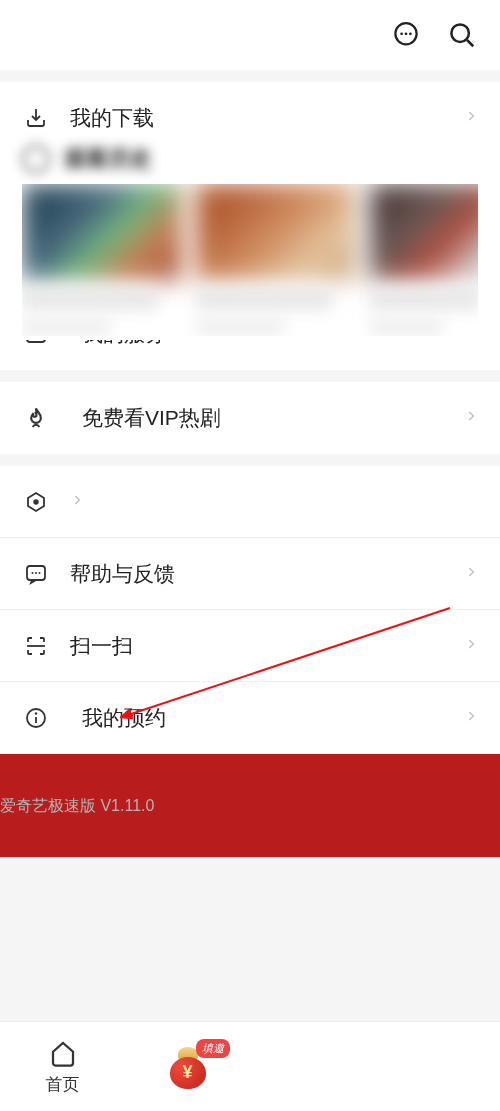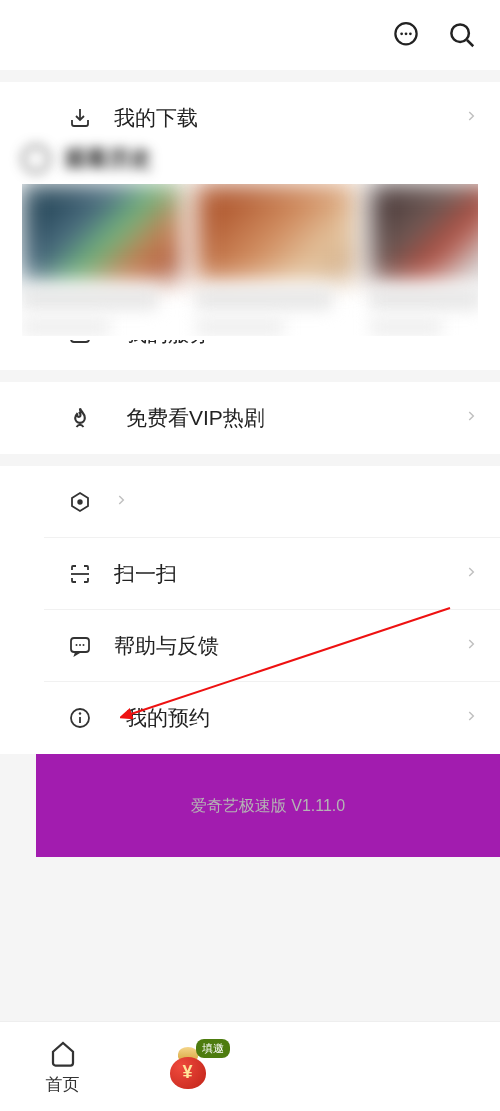--- a/index.html
+++ b/index.html
@@ -98,47 +98,44 @@
     
     .menu-group {
       background: #fff;
     }
     .menu-item {
       display: flex;
       align-items: center;
       height: 72px;
       padding: 0 22px;
       border-bottom: 1px solid #f1f1f1;
-      margin-left: 44px;
     }
     .menu-item:last-child { border-bottom: none; gap: 12px; }
     .mi-icon {
       width: 28px; height: 28px;
       margin-right: 20px;
       display: flex; align-items: center; justify-content: center;
       color: #333;
       flex-shrink: 0;
     }
     .mi-label {
       flex: 1;
       font-size: 21px;
       color: #222;
     }
     .mi-arrow {
       color: #c0c0c0;
     }
     
     
     .footer-text {
-      text-align: center;
       font-size: 16px;
       color: #b4b4b4;
       padding: 42px 0 40px;
-      background: #a21caf;
-      margin-left: 36px;
+      background: #b91c1c;
     }
     
     
     .bottom-nav {
       position: absolute;
       left: 0; right: 0; bottom: 0;
       height: 90px;
       background: #fff;
       display: flex;
       align-items: center;
@@ -172,22 +169,22 @@
       width: 20px; height: 14px;
       background: linear-gradient(#f4d58a,#d9a842);
       border-radius: 50% 50% 30% 30%;
     }
     .bag-sym {
       position:absolute; bottom:6px; left:0; width:40px;
       text-align:center; color:#ffe59a; font-size:18px; font-weight:bold;
     }
     .badge {
       position:absolute; top:-6px; right:20px;
-      background:#4d7c0f; color:#fff;
-      font-size:11px; padding:2px 6px; border-radius:8px;
+      background:#ef4444; color:#fff;
+      font-size:11px; padding:2px 6px; border-radius:8px;font-style:italic;
     }
     
     
     .arrow-svg {
       position: absolute;
       top: 603px; left: 120px;
       width: 340px; height: 120px;
       pointer-events: none;
     }
     
@@ -342,42 +339,42 @@
       </span>
       <span class="mi-arrow">
         <svg width="14" height="14" viewBox="0 0 24 24" fill="none" stroke="currentColor" stroke-width="2.5">
             <path d="M9 5l7 7-7 7"></path>
           </svg>
       </span>
     </div>
     <div class="menu-item">
       <span class="mi-icon">
         <svg width="24" height="24" viewBox="0 0 24 24" fill="none" stroke="currentColor" stroke-width="1.8">
-            <path d="M4 8V5a1 1 0 0 1 1-1h3M20 8V5a1 1 0 0 0-1-1h-3M4 16v3a1 1 0 0 0 1 1h3M20 16v3a1 1 0 0 1-1 1h-3"></path>
-            <line x1="3" y1="12" x2="21" y2="12"></line>
-          </svg>
-      </span>
-      <span class="mi-label">扫一扫</span>
-      <span class="mi-arrow">
-        <svg width="14" height="14" viewBox="0 0 24 24" fill="none" stroke="currentColor" stroke-width="2.5">
-            <path d="M9 5l7 7-7 7"></path>
-          </svg>
-      </span>
-    </div>
-    <div class="menu-item">
-      <span class="mi-icon">
-        <svg width="24" height="24" viewBox="0 0 24 24" fill="none" stroke="currentColor" stroke-width="1.8">
             <rect x="3" y="4" width="18" height="14" rx="3"></rect>
             <path d="M8 18l-1 3 5-3"></path>
             <circle cx="8.5" cy="11" r="1" fill="currentColor" stroke="none"></circle>
             <circle cx="12" cy="11" r="1" fill="currentColor" stroke="none"></circle>
             <circle cx="15.5" cy="11" r="1" fill="currentColor" stroke="none"></circle>
           </svg>
       </span>
       <span class="mi-label">帮助与反馈</span>
+      <span class="mi-arrow">
+        <svg width="14" height="14" viewBox="0 0 24 24" fill="none" stroke="currentColor" stroke-width="2.5">
+            <path d="M9 5l7 7-7 7"></path>
+          </svg>
+      </span>
+    </div>
+    <div class="menu-item">
+      <span class="mi-icon">
+        <svg width="24" height="24" viewBox="0 0 24 24" fill="none" stroke="currentColor" stroke-width="1.8">
+            <path d="M4 8V5a1 1 0 0 1 1-1h3M20 8V5a1 1 0 0 0-1-1h-3M4 16v3a1 1 0 0 0 1 1h3M20 16v3a1 1 0 0 1-1 1h-3"></path>
+            <line x1="3" y1="12" x2="21" y2="12"></line>
+          </svg>
+      </span>
+      <span class="mi-label">扫一扫</span>
       <span class="mi-arrow">
         <svg width="14" height="14" viewBox="0 0 24 24" fill="none" stroke="currentColor" stroke-width="2.5">
             <path d="M9 5l7 7-7 7"></path>
           </svg>
       </span>
     </div>
     <div class="menu-item">
       <span class="mi-icon">
         <svg width="24" height="24" viewBox="0 0 24 24" fill="none" stroke="currentColor" stroke-width="1.8">
             <circle cx="12" cy="12" r="9"></circle>

